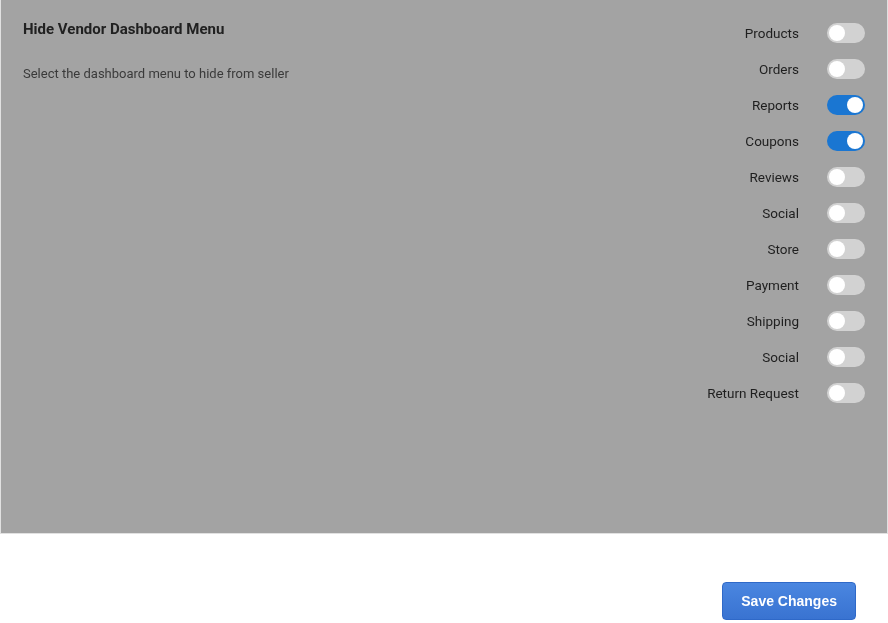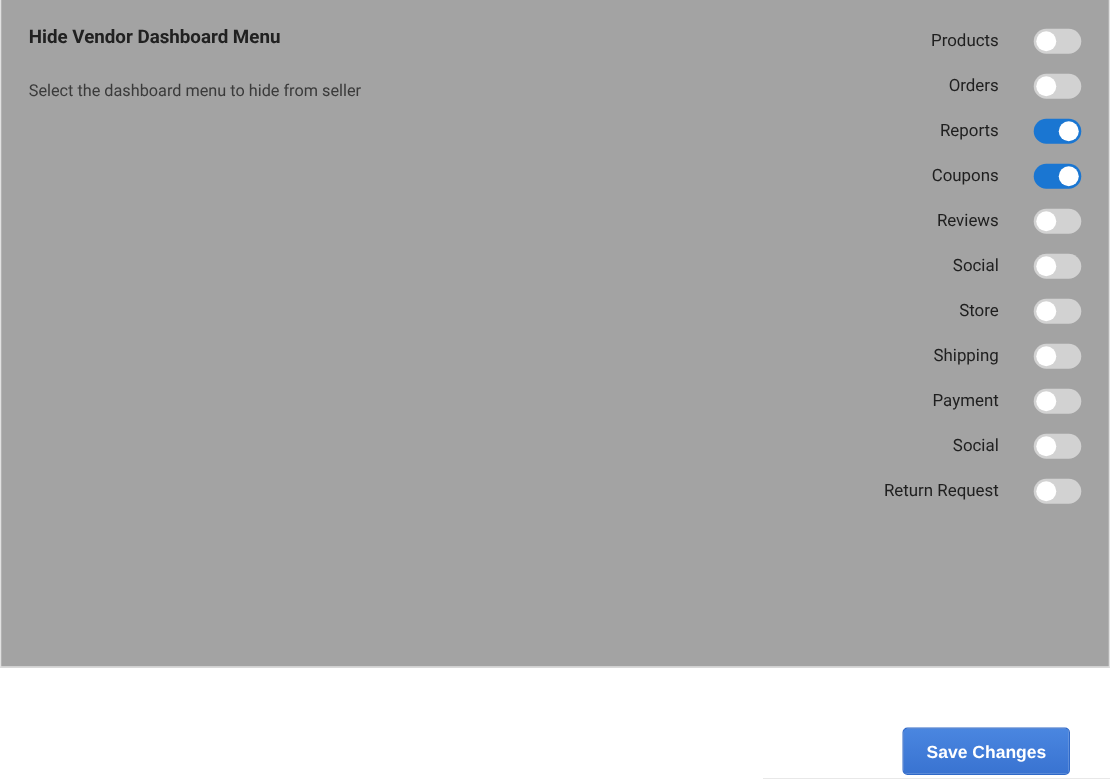--- a/index.html
+++ b/index.html
@@ -144,27 +144,27 @@
           <div class="switch-knob"></div>
         </div>
       </div>
       <div class="toggle-row">
         <span class="toggle-label">Store</span>
         <div class="switch">
           <div class="switch-knob"></div>
         </div>
       </div>
       <div class="toggle-row">
-        <span class="toggle-label">Shipping</span>
+        <span class="toggle-label">Payment</span>
         <div class="switch">
           <div class="switch-knob"></div>
         </div>
       </div>
       <div class="toggle-row">
-        <span class="toggle-label">Payment</span>
+        <span class="toggle-label">Shipping</span>
         <div class="switch">
           <div class="switch-knob"></div>
         </div>
       </div>
       <div class="toggle-row">
         <span class="toggle-label">Social</span>
         <div class="switch">
           <div class="switch-knob"></div>
         </div>
       </div>

